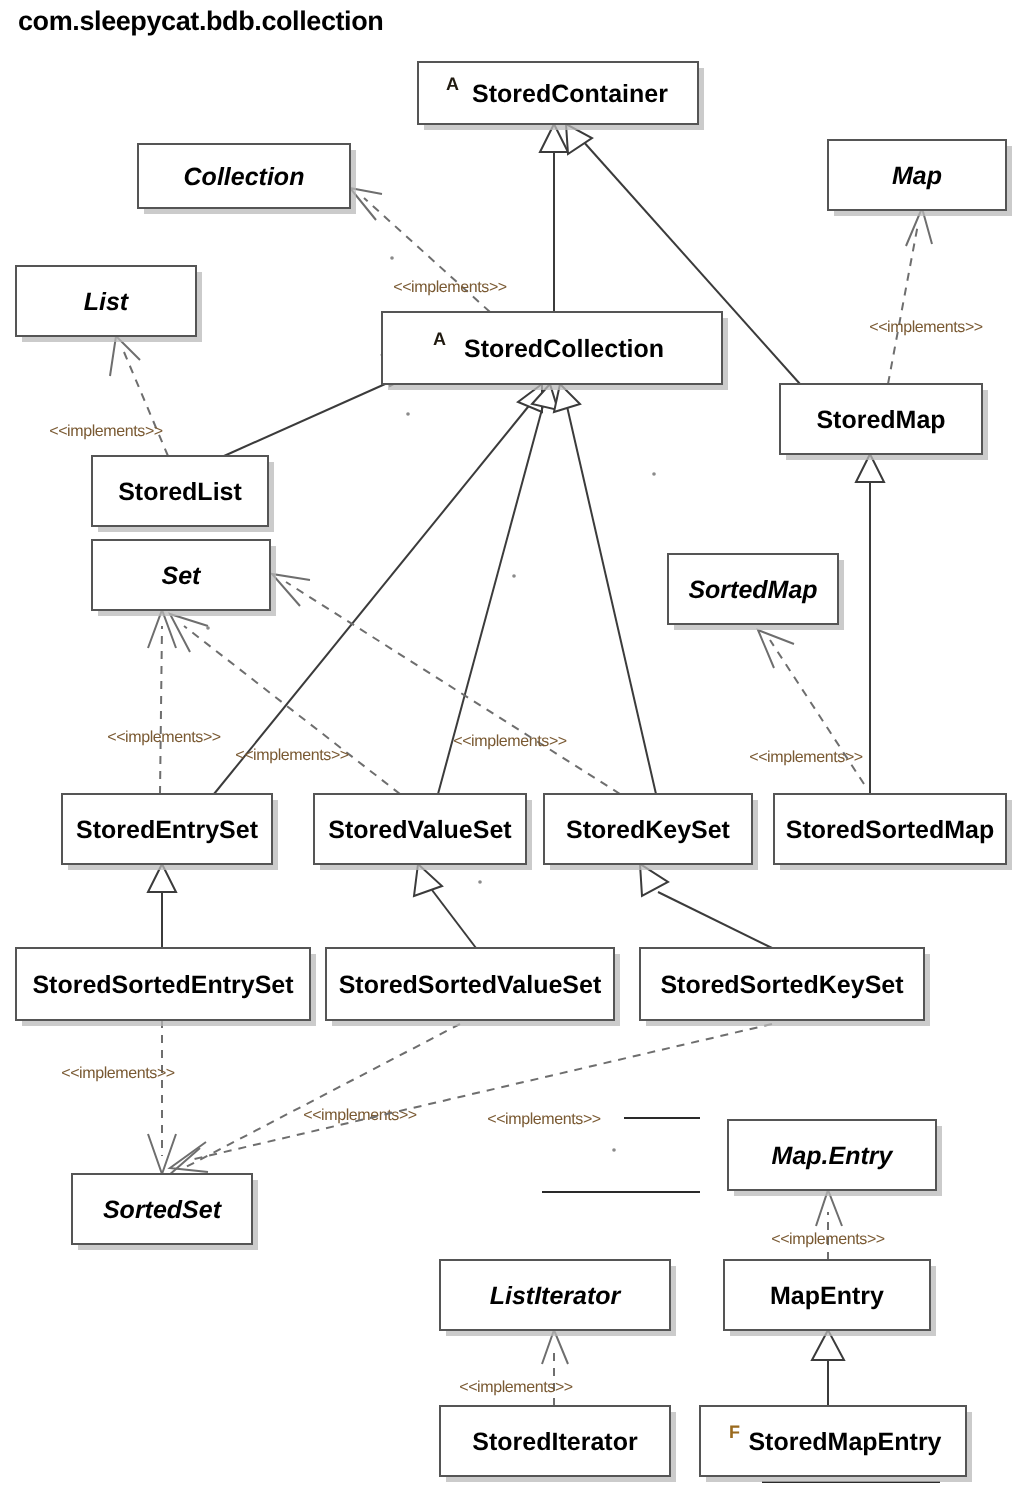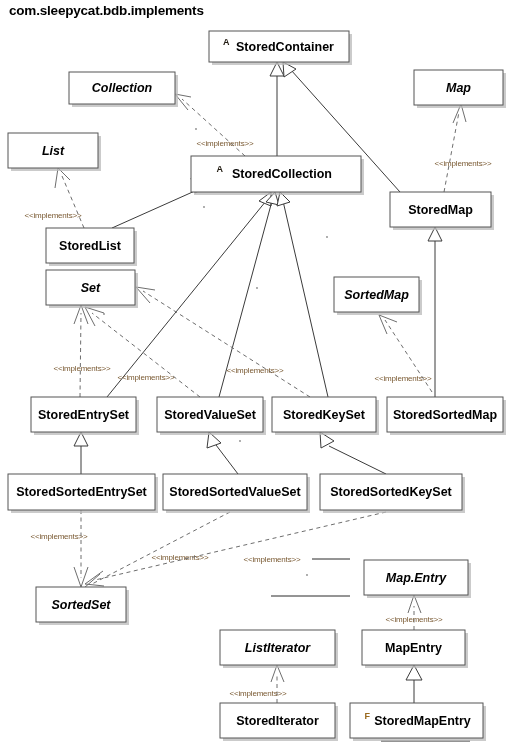--- a/index.html
+++ b/index.html
@@ -93,21 +93,21 @@
   }
   .artifact-line {
     stroke: #2a2a2a;
     stroke-width: 1;
   }
   .speck { fill: #8a8a8a; }
 </style>
 </head>
 <body>
 
-<div id="diagram-title">com.sleepycat.bdb.implements</div>
+<div id="diagram-title">com.sleepycat.bdb.collection</div>
 
 <svg id="uml-canvas" viewBox="0 0 510 743" width="510" height="743" xmlns="http://www.w3.org/2000/svg">
 
   <g>
 
     <g>
       <path class="edge-solid" d="M 277 156 L 277 74"></path>
       <polygon class="arrow-hollow" points="277,62 270,76 284,76"></polygon>
     </g>
 

